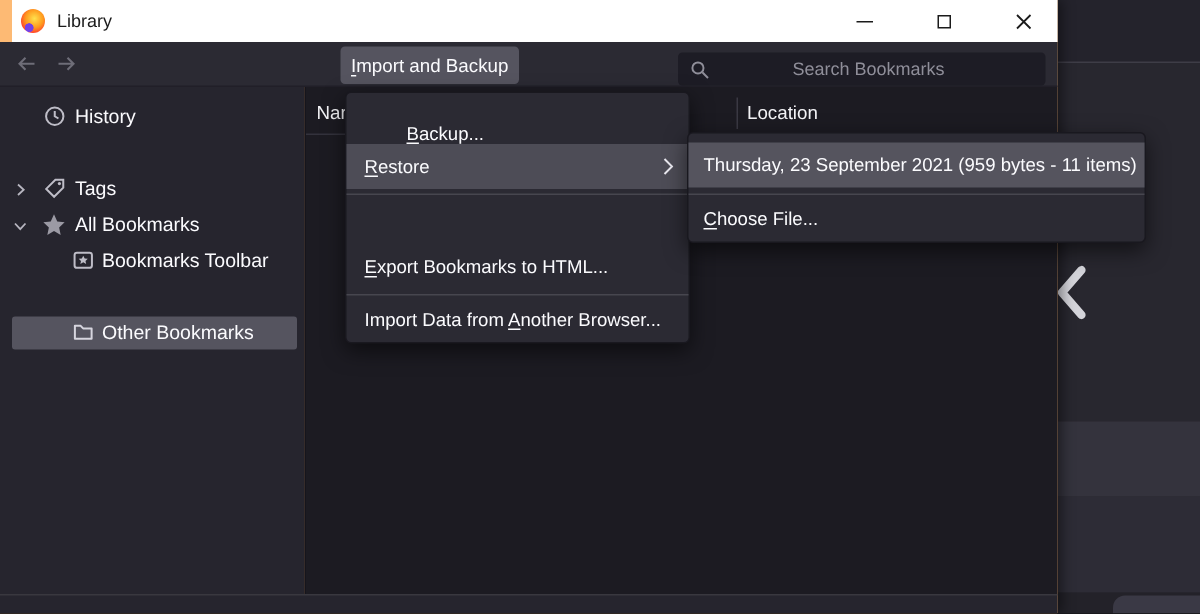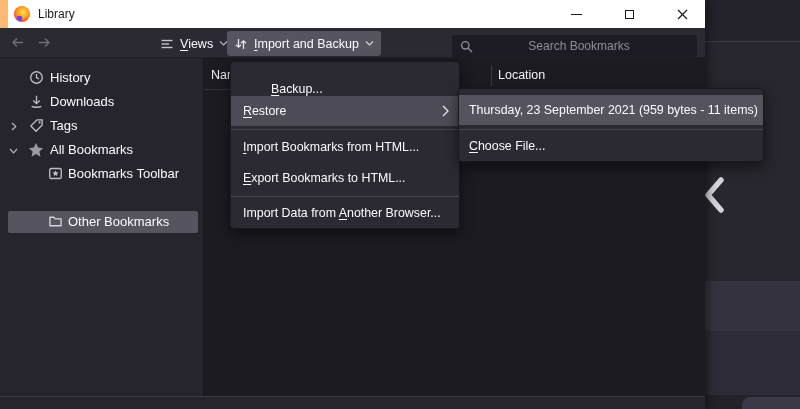--- a/index.html
+++ b/index.html
@@ -31,21 +31,21 @@
   .cap-min { left:545px; } .cap-max { left:598px; } .cap-close { left:651px; }
   .glyph-min { width:11px; height:1px; background:#1b1b1b; }
   .glyph-max { width:9px; height:9px; border:1px solid #1b1b1b; }
   
   .toolbar { position:absolute; left:0; top:28px; width:705px; height:30px; background:#2b2a33; border-bottom:1px solid #211f28; }
   .nav-btn { position:absolute; top:7px; }
   .nav-back { left:9px; } .nav-fwd { left:36px; }
   .tb-group { position:absolute; top:3px; height:25px; display:flex; align-items:center; gap:6px; padding:0 7px; border-radius:3px; font-size:12.5px; color:#fbfbfe; white-space:nowrap; }
   .tb-organize { left:61px;margin-top:23px; }
   .tb-views { left:153px; }
-  .tb-importbackup { left:227px; background:#55545f; }
+  .tb-importbackup { left:227px; background:#55545f;flex-direction:column; }
   .searchbox { position:absolute; left:452px; top:7px; width:245px; height:22px; background:#1d1c25; border-radius:3px; display:flex; align-items:center; gap:6px; padding:0 8px; }
   .searchbox input { background:transparent; border:none; outline:none; color:#c9c8d2; font-size:12px; width:200px; font-family:"Liberation Sans",sans-serif;text-align:center; }
   .searchbox input::placeholder { color:#8f8e99; opacity:1; }
   
   .sidebar { position:absolute; left:0; top:58px; width:203px; height:338px; background:#26252e; font-size:13px; }
   .srow { position:absolute; left:0; width:203px; height:24px; }
   .srow .hl { position:absolute; left:8px; right:5px; top:1px; bottom:1px; background:#55545f; border-radius:2px; }
   .srow .exp { position:absolute; top:8px; }
   .srow .sic { position:absolute; top:4px; }
   .srow .slabel { position:absolute; top:0; height:24px; line-height:24px; white-space:nowrap; }
@@ -139,33 +139,20 @@
               <path d="M7 3.5 V1.4"></path>
               <path d="M9.45 4.55 L10.95 3.05"></path>
           </g>
         </svg>
         <span><span></span><span class="ak">O</span><span>rganize</span></span>
         <svg width="9" height="7" viewBox="0 0 9 7">
             <path d="M1 1.5 L4.5 5 L8 1.5" fill="none" stroke="#b6b5bf" stroke-width="1.2"></path>
           </svg>
       </div>
 
-      <div class="tb-group tb-views">
-        <svg width="14" height="14" viewBox="0 0 14 14">
-          <g stroke="#c5c4ce" stroke-width="1.4">
-              <path d="M1.5 3.5 H12.5"></path>
-              <path d="M1.5 7 H9"></path>
-              <path d="M1.5 10.5 H12.5"></path>
-            </g>
-        </svg>
-        <span><span></span><span class="ak">V</span><span>iews</span></span>
-        <svg width="9" height="7" viewBox="0 0 9 7">
-            <path d="M1 1.5 L4.5 5 L8 1.5" fill="none" stroke="#b6b5bf" stroke-width="1.2"></path>
-          </svg>
-      </div>
 
       <div class="tb-group tb-importbackup">
         <svg width="14" height="14" viewBox="0 0 14 14">
           <g fill="none" stroke="#e8e7ef" stroke-width="1.3">
             <path d="M4.5 2 V10"></path>
               <path d="M2 7.7 L4.5 10.2 L7 7.7"></path>
             <path d="M9.5 12 V4"></path>
               <path d="M7 6.3 L9.5 3.8 L12 6.3"></path>
           </g>
         </svg>
@@ -187,30 +174,20 @@
     <div class="sidebar">
 
       <div class="srow" style="top:8px">
         <svg class="sic" style="left:29px" width="15" height="15" viewBox="0 0 14 14">
           <circle cx="7" cy="7" r="5.4" fill="none" stroke="#bebdc7" stroke-width="1.25"></circle>
           <path d="M7 3.8 V7 L9.3 8.4" fill="none" stroke="#bebdc7" stroke-width="1.25"></path>
         </svg>
         <span class="slabel" style="left:50px">History</span>
       </div>
 
-      <div class="srow" style="top:32px">
-        <svg class="sic" style="left:29px" width="15" height="15" viewBox="0 0 14 14">
-          <g fill="none" stroke="#bebdc7" stroke-width="1.25">
-            <path d="M7 1.6 V8.6"></path>
-              <path d="M4 6 L7 9 L10 6"></path>
-              <path d="M2.5 11.6 C4 12.6 10 12.6 11.5 11.6"></path>
-          </g>
-        </svg>
-        <span class="slabel" style="left:50px">Downloads</span>
-      </div>
 
       <div class="srow" style="top:56px">
         <svg class="exp" style="left:11px" width="6" height="9" viewBox="0 0 6 9">
             <path d="M1 1 L4.8 4.5 L1 8" fill="none" stroke="#b6b5bf" stroke-width="1.2"></path>
           </svg>
         <svg class="sic" style="left:29px" width="15" height="15" viewBox="0 0 14 14">
           <path d="M7.4 1.7 H12.3 V6.6 L6.6 12.3 L1.7 7.4 Z" fill="none" stroke="#bebdc7" stroke-width="1.25"></path>
           <circle cx="9.9" cy="4.1" r="1" fill="#bebdc7"></circle>
         </svg>
         <span class="slabel" style="left:50px">Tags</span>
@@ -259,23 +236,20 @@
     <div class="mitem i-backup">
       <span><span></span><span class="ak">B</span><span>ackup...</span></span>
     </div>
     <div class="mitem hl i-restore">
       <span><span></span><span class="ak">R</span><span>estore</span></span>
       <svg class="sub-arrow" width="7" height="12" viewBox="0 0 7 12">
           <path d="M1 1 L6 6 L1 11" fill="none" stroke="#e9e8ef" stroke-width="1.3"></path>
         </svg>
     </div>
     <div class="msep s1"></div>
-    <div class="mitem i-imphtml">
-      <span><span></span><span class="ak">I</span><span>mport Bookmarks from HTML...</span></span>
-    </div>
     <div class="mitem i-exphtml">
       <span><span></span><span class="ak">E</span><span>xport Bookmarks to HTML...</span></span>
     </div>
     <div class="msep s2"></div>
     <div class="mitem i-impbrowser">
       <span><span>Import Data from </span><span class="ak">A</span><span>nother Browser...</span></span>
     </div>
   </div>
 
   <div class="panel menu-sub">

